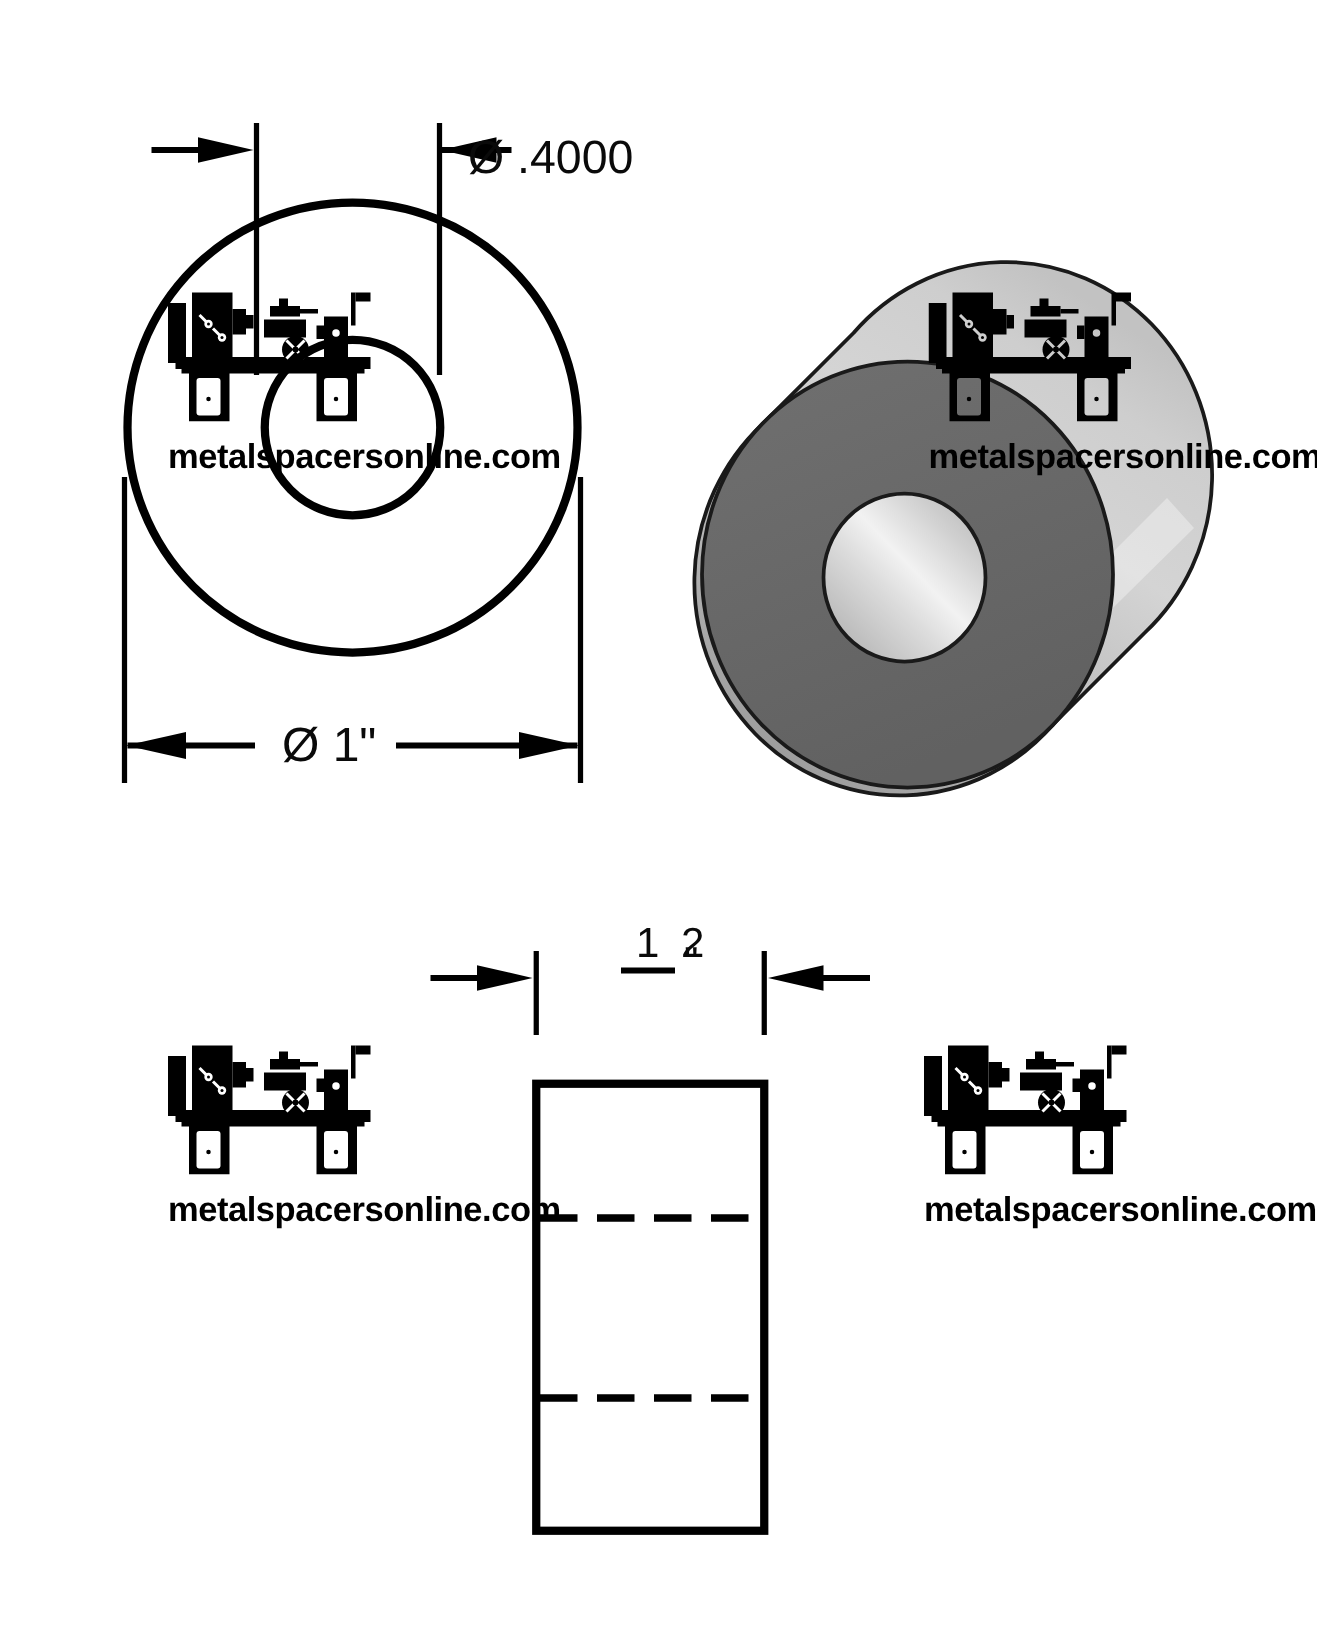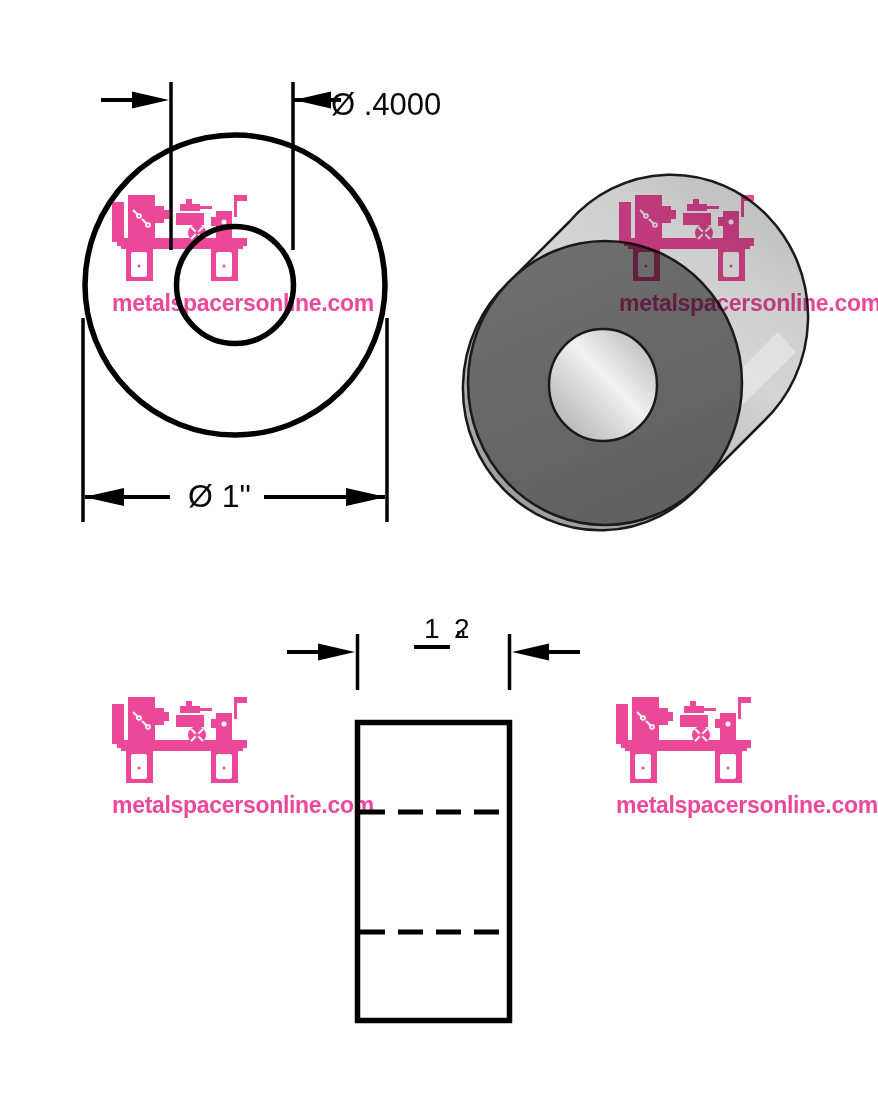--- a/index.html
+++ b/index.html
@@ -6,30 +6,30 @@
   .stage{
     position:relative;width:878px;height:1099px;background:#ffffff;
     overflow:hidden;font-family:"Liberation Sans",sans-serif;
   }
   .drawing-svg{position:absolute;left:0;top:0;z-index:1;}
   
   .dim-label{
     position:absolute;z-index:3;color:#0a0a0a;white-space:nowrap;
     font-family:"Liberation Sans",sans-serif;line-height:1;
   }
-  .label-inner{left:331px;top:89px;font-size:31px;}
+  .label-inner{left:312px;top:89px;font-size:31px;}
   .label-outer{left:188px;top:480px;font-size:32px;}
   .fraction-label{left:414px;top:612px;}
   .frac{display:inline-block;text-align:right;vertical-align:top;}
   .frac-num{font-size:28px;line-height:33px;padding:0 10px 1px 10px;border-bottom:4px solid #000;}
   .frac-den{font-size:28px;line-height:34px;padding-top:1px;}
   .frac-unit{position:absolute;left:42px;top:16px;font-size:27px;}
   
   .wm{
-    position:absolute;z-index:2;color:#ec4899;mix-blend-mode:multiply;
+    position:absolute;z-index:2;color:#000000;mix-blend-mode:multiply;
   }
   .wm-text{
     font-weight:bold;font-size:23px;letter-spacing:-0.3px;margin-top:7px;
     white-space:nowrap;line-height:1;
   }
   .wm-tl{left:112px;top:189px;}
   .wm-tr{left:619px;top:189px;}
   .wm-bl{left:112px;top:691px;}
   .wm-br{left:616px;top:691px;}
 </style>

